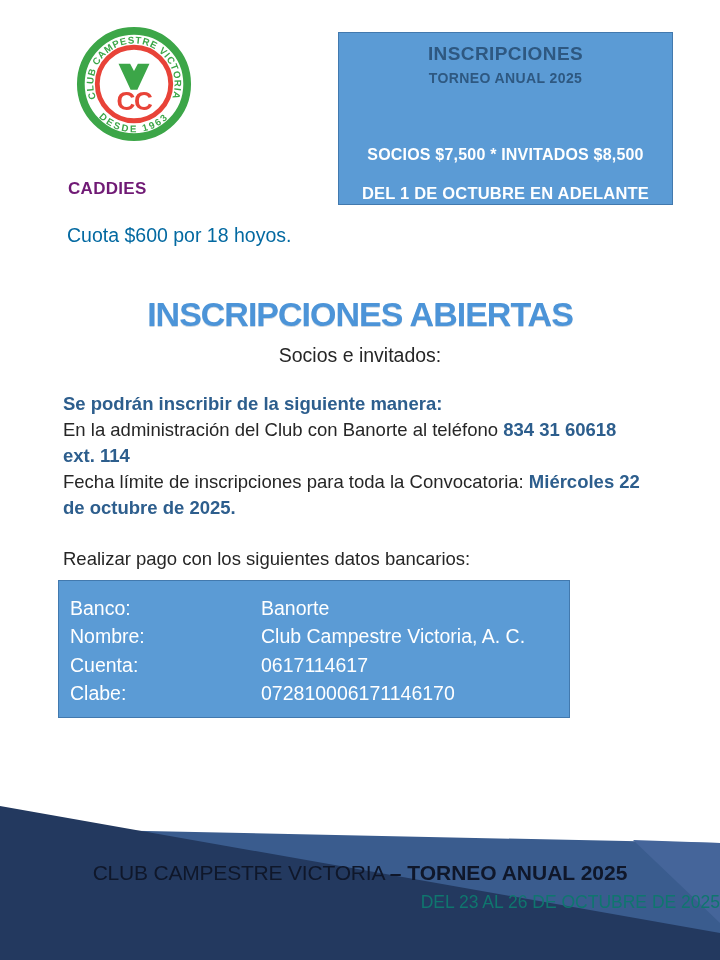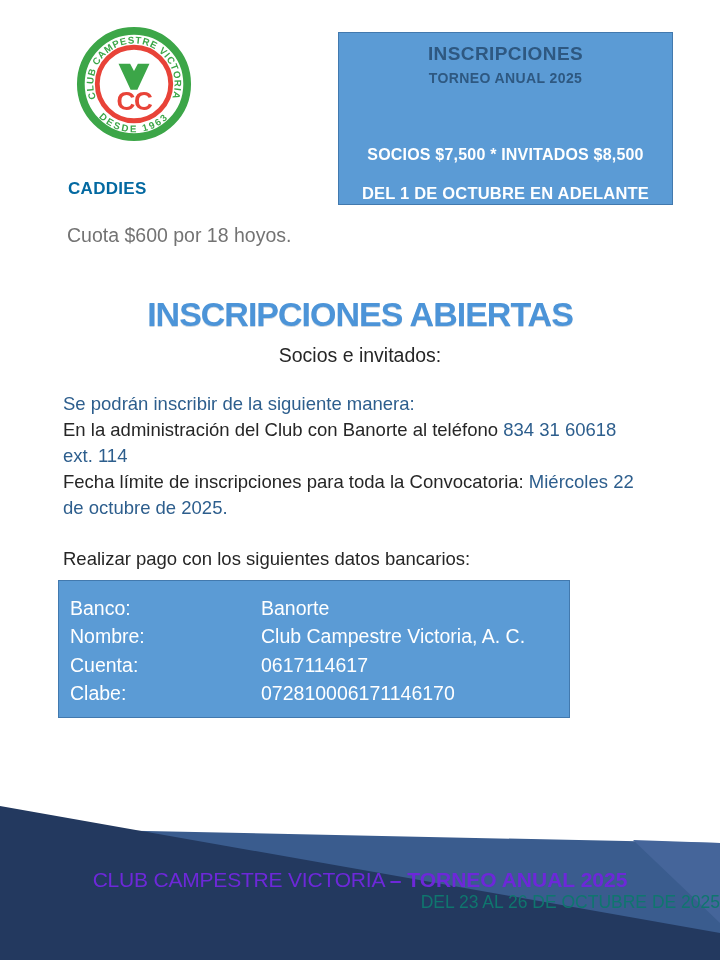--- a/index.html
+++ b/index.html
@@ -8,22 +8,22 @@
     position:relative; width:720px; height:960px; margin:0 auto;
     background:#ffffff; overflow:hidden;
     font-family:"Liberation Sans", sans-serif; color:#262626;
   }
   .abs { position:absolute; }
 
   
   .logo { left:76px; top:26px; width:116px; height:116px; }
 
   
-  .caddies-title { left:68px; top:179px; font-size:17px; font-weight:bold; color:#0369a1; letter-spacing:.3px; }
-  .caddies-fee   { left:67px; top:224px; font-size:19.5px; color:#737373; }
+  .caddies-title { left:68px; top:179px; font-size:17px; font-weight:bold; color:#701a75; letter-spacing:.3px; }
+  .caddies-fee   { left:67px; top:224px; font-size:19.5px; color:#0369a1; }
 
   
   .info-box {
     left:338px; top:32px; width:335px; height:173px;
     background:#5B9BD5; border:1.5px solid #4279AE;
   }
   .info-box div { position:absolute; width:100%; text-align:center; font-weight:bold; }
   .ib-t1 { top:10px;  font-size:19px;   color:#2E5881; letter-spacing:.4px; }
   .ib-t2 { top:37px;  font-size:14px;   color:#2E5881; letter-spacing:.4px; }
   .ib-p1 { top:113px; font-size:16px;   color:#ffffff; letter-spacing:.2px; }
@@ -33,41 +33,41 @@
   
   .main-heading {
     left:0; top:295px; width:100%; text-align:center;
     font-size:34px; font-weight:bold; letter-spacing:-1px;
     color:#4C94D8; text-shadow:0 1px 0 rgba(46,88,129,.25);
   }
   .sub-heading { left:0; top:344px; width:100%; text-align:center; font-size:19.5px; color:#262626; }
 
   
   .body-block { left:63px; top:391px; width:580px; font-size:18.5px; line-height:26px; }
-  .steel-bold { color:#2D5E8D; font-weight:normal;margin-top:24px; }
+  .steel-bold { color:#2D5E8D; font-weight:bold;margin-top:24px; }
   .bank-intro { left:63px; top:548px; font-size:18.5px; }
 
   
   .bank-box {
     left:58px; top:580px; width:512px; height:138px;
     background:#5B9BD5; border:1.5px solid #4279AE;
     padding:13px 0 0 11px; color:#ffffff; font-size:19.5px;
   }
   .bank-row { display:flex; height:28.5px; align-items:center; }
   .bank-label { width:191px; flex:0 0 191px; }
 
   
   .email-block { left:63px; top:738px; font-size:18.5px; line-height:27px; }
   .email-addr  { color:#2D5E8D; font-weight:bold; font-style:italic; }
 
   
   .footer-svg { left:0; top:790px; width:720px; height:170px; }
   .footer-line1 {
     left:0; top:861px; width:100%; text-align:center; z-index:2;
-    color:#6d28d9; font-size:21px; letter-spacing:-.2px;margin-top:7px;
+    color:#0f172a; font-size:21px; letter-spacing:-.2px;
   }
   .footer-line1 b { letter-spacing:0; }
   .footer-line2 {
     left:0; top:892px; width:100%; text-align:right; z-index:2;
     color:#0f766e; font-size:17.5px;
   }
 </style>
 </head>
 <body>
 

